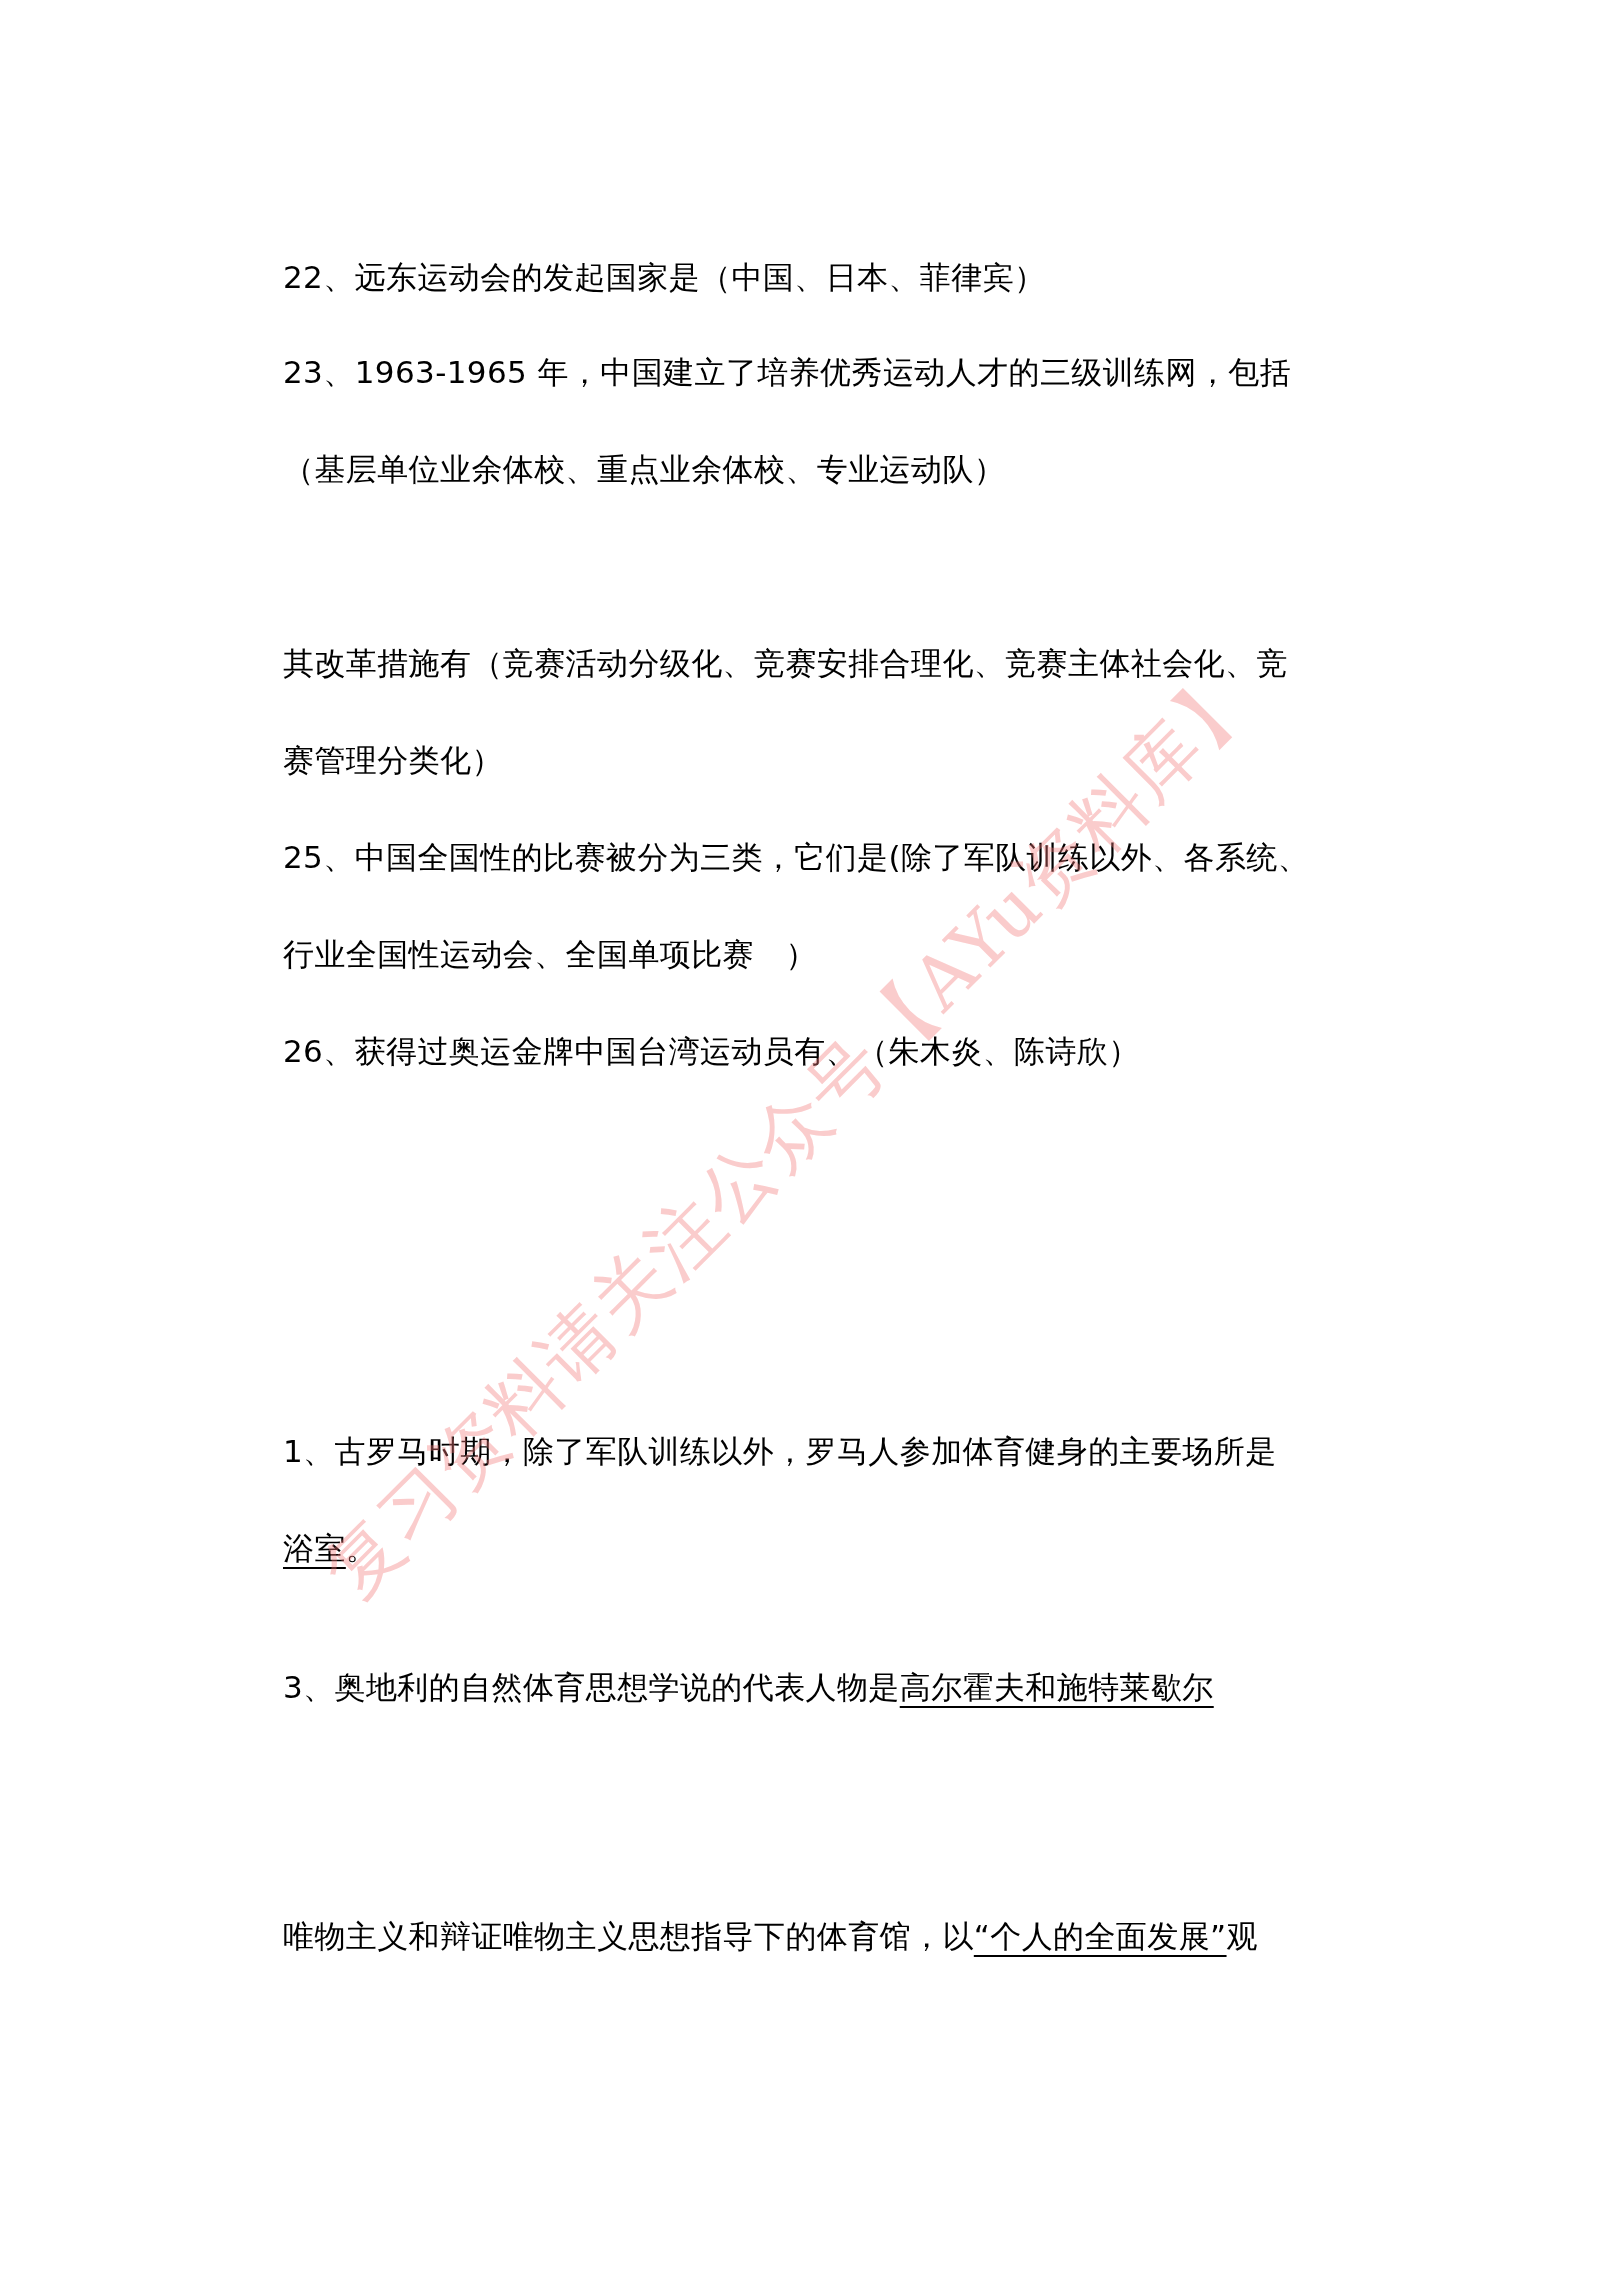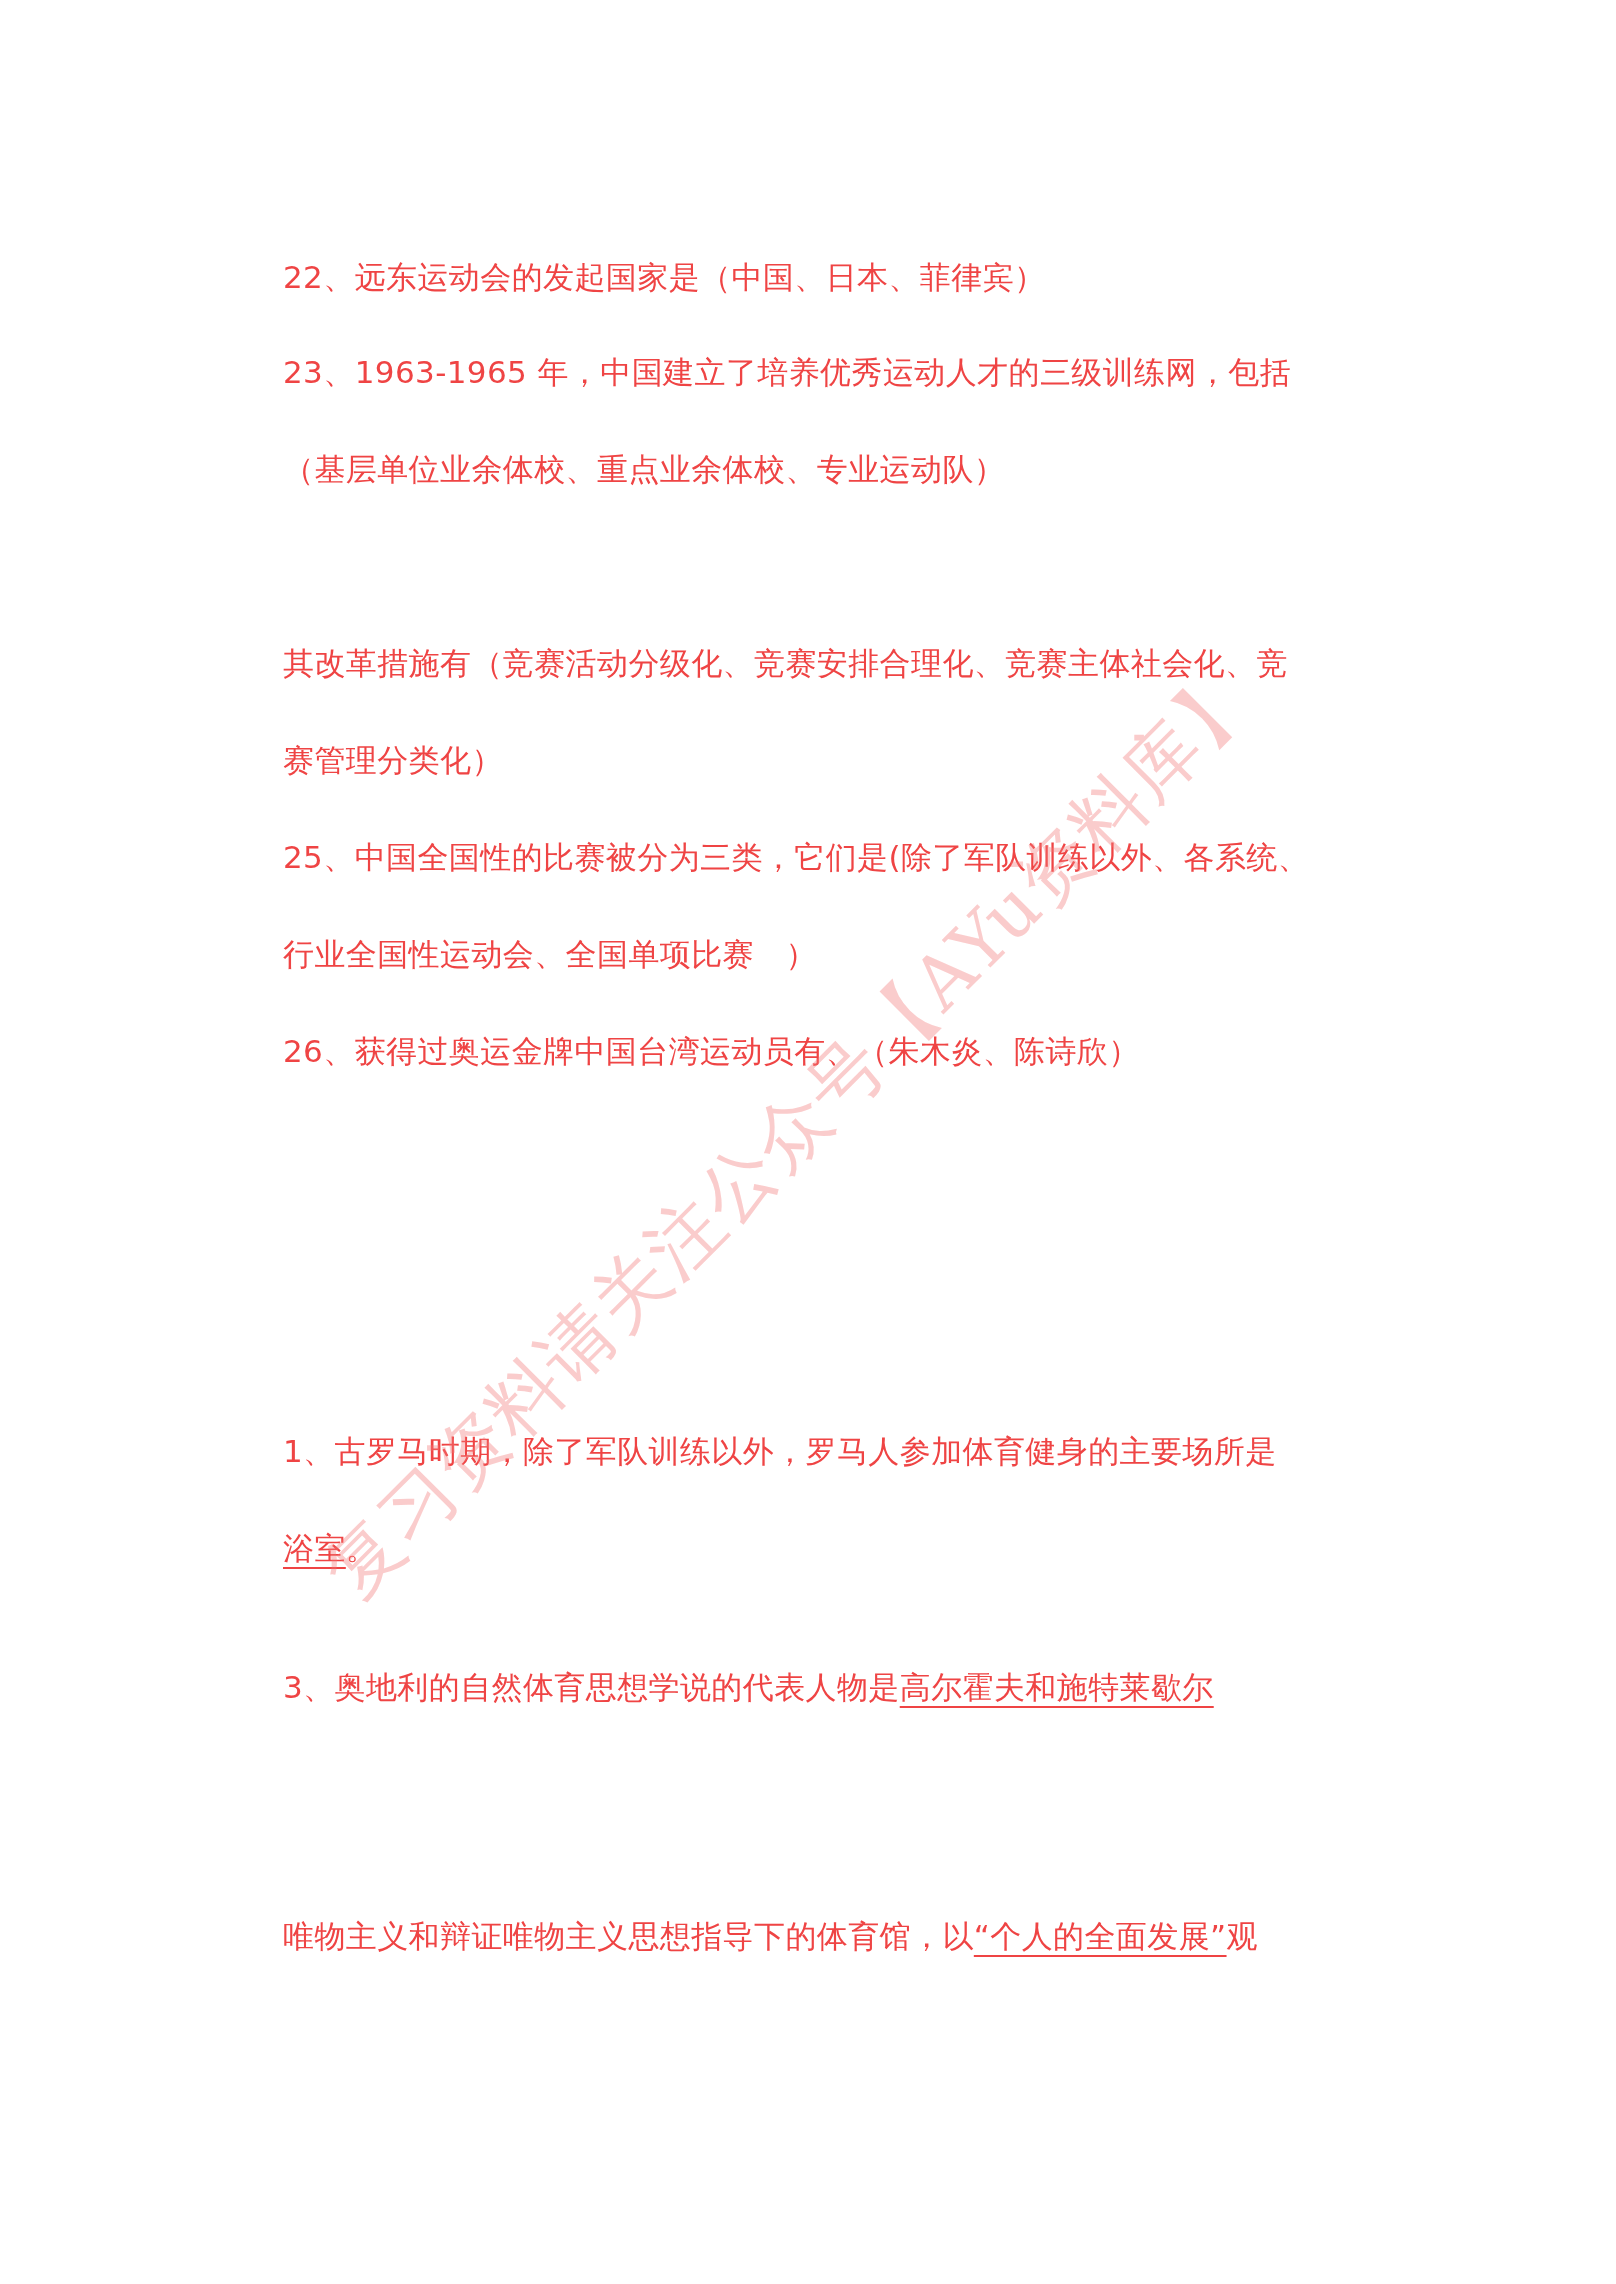--- a/index.html
+++ b/index.html
@@ -21,21 +21,21 @@
       width: 1616px; height: 2284px;
       background: #ffffff;
     }
     .line {
       position: absolute;
       left: 283px;
       font-size: 31px;
       line-height: 43px;
       white-space: nowrap;
       letter-spacing: 0.4px;
-      color: #ef4444;
+      color: #000000;
     }
     .ans {
       text-decoration: underline;
       text-decoration-thickness: 2.3px;
       text-underline-offset: 7.8px;
     }
     .watermark {
       position: absolute;
       left: 791px;
       top: 1133px;

